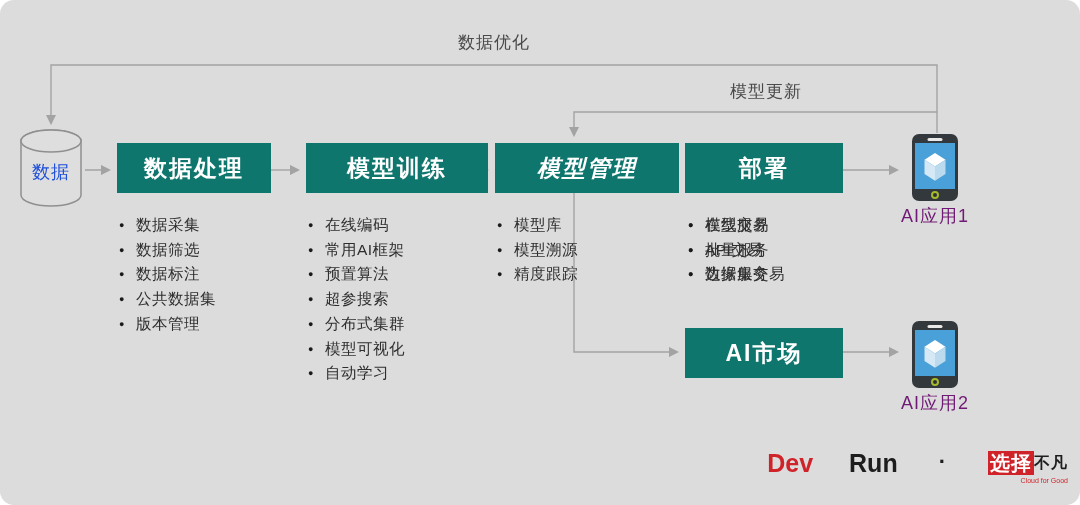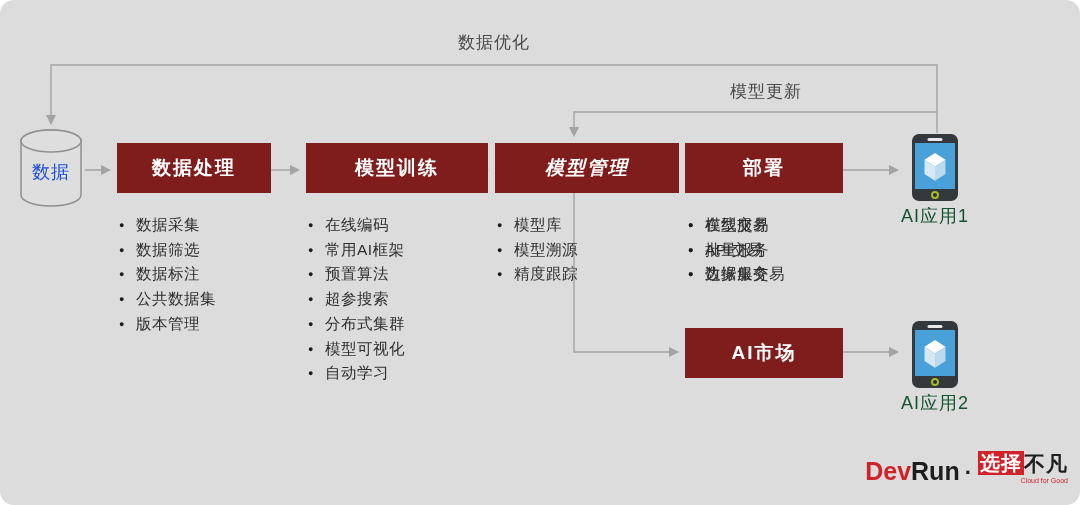--- a/index.html
+++ b/index.html
@@ -33,23 +33,23 @@
 
   .db-cylinder { position: absolute; left: 18px; top: 128px; z-index: 2; }
   .db-label {
     position: absolute; left: 18px; top: 160px; width: 66px;
     text-align: center; font-size: 18px; color: #1d4ed8; z-index: 3;
     letter-spacing: 1px;
   }
 
   .stage-box {
     position: absolute; top: 143px; height: 50px;
-    background: #7f1d1d;
+    background: #0f766e;
     color: #ffffff;
-    font-size: 19px; font-weight: 700; letter-spacing: 2px;
+    font-size: 23px; font-weight: 700; letter-spacing: 2px;
     display: flex; align-items: center; justify-content: center;
     z-index: 2;
   }
   .box-1 { left: 117px; width: 154px; }
   .box-2 { left: 306px; width: 182px; }
   .box-3 { left: 495px; width: 184px; font-style: italic; }
   .box-4 { left: 685px; width: 158px; }
   .box-market { left: 685px; width: 158px; top: 328px; }
 
   ul.feature-list {
@@ -87,42 +87,43 @@
     background: #4aa0d8;
     display: flex; align-items: center; justify-content: center;
   }
   .phone .home-button {
     position: absolute; left: 50%; bottom: 2.5px; transform: translateX(-50%);
     width: 8px; height: 8px; border-radius: 50%;
     background: #2d3136; border: 2px solid #a7ba29;
   }
   .app-label {
     position: absolute; width: 110px; left: 880px;
-    text-align: center; font-size: 18px; color: #14532d; z-index: 2;
+    text-align: center; font-size: 18px; color: #701a75; z-index: 2;
     letter-spacing: 1px;
   }
   .app-label-1 { top: 204px; }
   .app-label-2 { top: 391px; }
 
   .logo {
     position: absolute; right: 12px; bottom: 21px;
-    display: flex; align-items: flex-end; z-index: 2;
+    display: flex; align-items: flex-start; z-index: 2;
     line-height: 1;
+    gap: 36px;
   }
   .logo-dev { color: #cf2329; font-size: 25px; font-weight: 700; }
   .logo-run { color: #1d1d1d; font-size: 25px; font-weight: 700; }
   .logo-dot { color: #1d1d1d; font-size: 22px; font-weight: 700; margin: 0 6px 0 5px; }
   .logo-right { display: inline-flex; flex-direction: column; align-items: center; }
   .logo-line { display: inline-flex; align-items: center; }
   .logo-badge {
     background: #cf2329; color: #ffffff;
     font-size: 20px; font-weight: 700; padding: 2px 2px;
     letter-spacing: 1px;
   }
-  .logo-suffix { color: #1d1d1d; font-size: 21px; font-weight: 700; letter-spacing: 1px; }
+  .logo-suffix { color: #1d1d1d; font-size: 16px; font-weight: 700; letter-spacing: 1px; }
   .logo-tagline { color: #cf2329; font-size: 7px; margin-top: 2px; align-self: flex-end; }
 </style>
 </head>
 <body>
 
 <div class="canvas">
 
   <svg class="connector-layer" viewBox="0 0 1080 505">
     <defs>
       <marker id="arr" viewBox="0 0 10 10" refX="8" refY="5" markerWidth="7.5" markerHeight="7.5" orient="auto-start-reverse">

